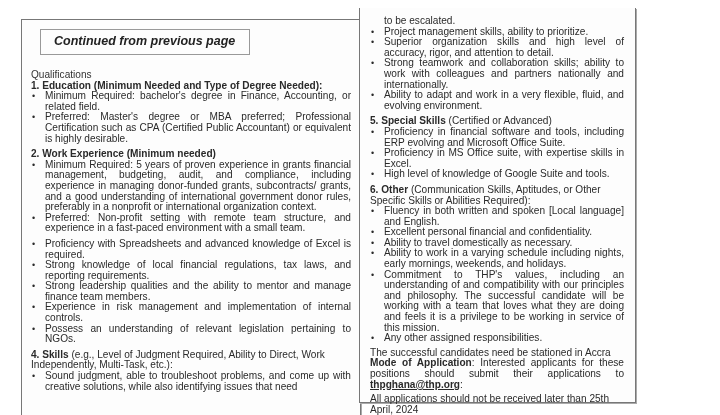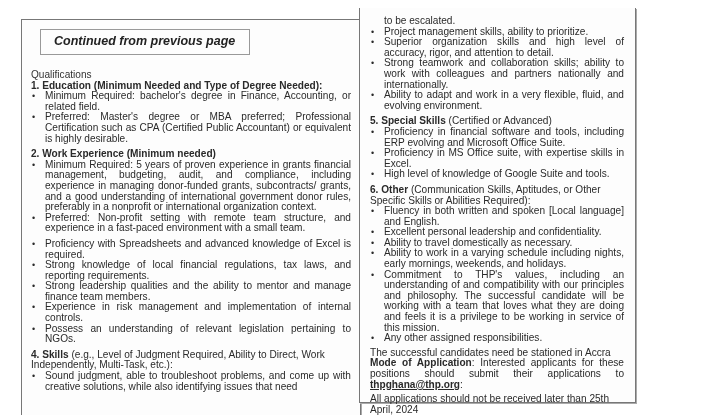--- a/index.html
+++ b/index.html
@@ -150,21 +150,21 @@
       <li>Proficiency in financial software and tools, including ERP evolving and Microsoft Office Suite.</li>
       <li>Proficiency in MS Office suite, with expertise skills in Excel.</li>
       <li>High level of knowledge of Google Suite and tools.</li>
     </ul>
   </div>
 
   <div class="section">
     <div class="sec-head"><span>6. Other</span><span class="rest"> (Communication Skills, Aptitudes, or Other Specific Skills or Abilities Required):</span></div>
     <ul>
       <li>Fluency in both written and spoken [Local language] and English.</li>
-      <li>Excellent personal leadership and confidentiality.</li>
+      <li>Excellent personal financial and confidentiality.</li>
       <li>Ability to travel domestically as necessary.</li>
       <li>Ability to work in a varying schedule including nights, early mornings, weekends, and holidays.</li>
       <li>Commitment to THP's values, including an understanding of and compatibility with our principles and philosophy. The successful candidate will be working with a team that loves what they are doing and feels it is a privilege to be working in service of this mission.</li>
       <li>Any other assigned responsibilities.</li>
     </ul>
   </div>
 
   <div class="para">
     <div>The successful candidates need be stationed in Accra</div>
     <div style="text-align: justify;"><span class="bold">Mode of Application</span><span>: Interested applicants for these positions should submit their applications to </span><span class="email">thpghana@thp.org</span><span>:</span></div>

